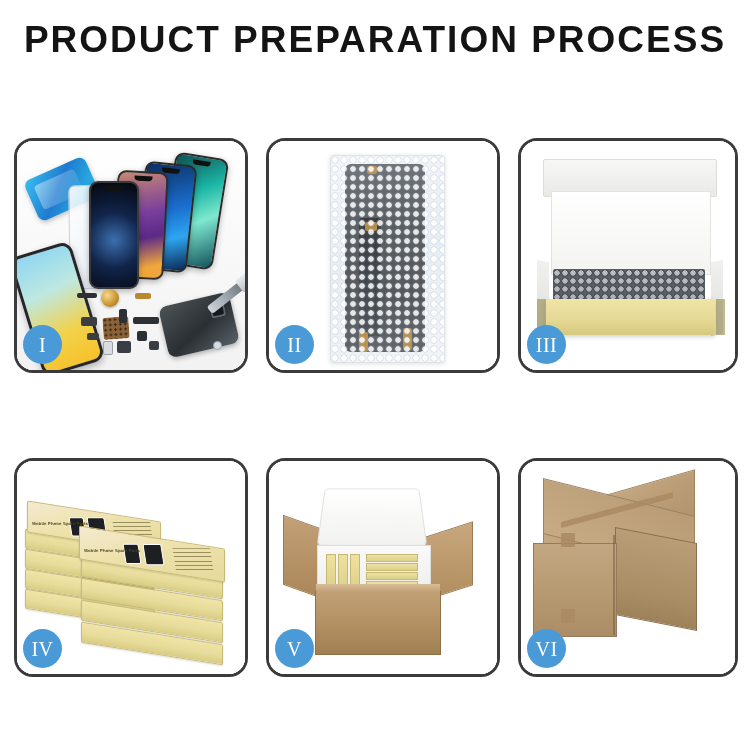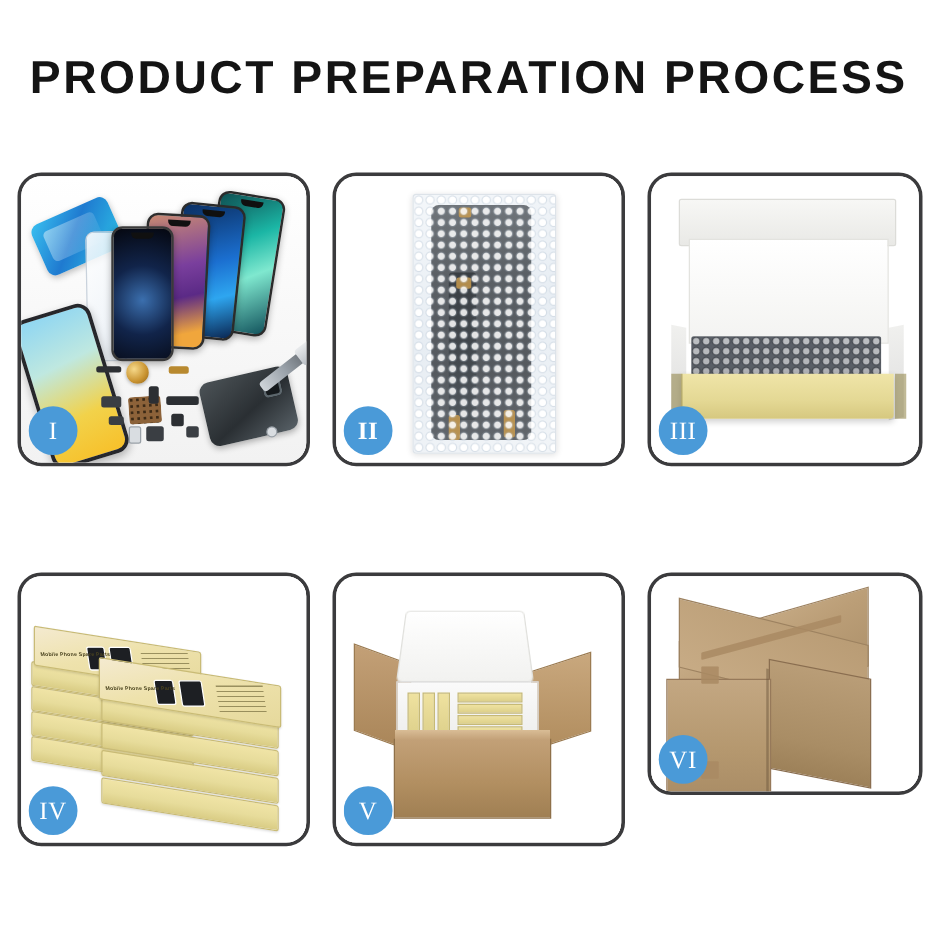--- a/index.html
+++ b/index.html
@@ -6,21 +6,21 @@
   body{
     width:750px;height:750px;background:#ffffff;
     font-family:"Liberation Sans","DejaVu Sans",sans-serif;
     overflow:hidden;position:relative;
   }
   .page{width:750px;height:750px;position:relative;}
 
   
   .header{position:absolute;left:0;top:0;width:750px;text-align:center;}
   .title{
-    margin:0;padding-top:42px;
+    margin:0;padding-top:20px;
     font-size:37px;line-height:40px;font-weight:700;
     letter-spacing:2.0px;color:#141414;
     white-space:nowrap;
   }
   .subtitle{
     margin:0;padding-top:11px;
     font-size:15px;line-height:18px;font-weight:400;
     color:#1d1d1d;letter-spacing:.25px;white-space:nowrap;
   }
 
@@ -29,25 +29,25 @@
   .panel{
     position:absolute;box-sizing:border-box;
     border:3px solid #3b3b3d;border-radius:19px;
     background:#fdfdfd;overflow:visible;
   }
   .panel .clip{
     position:absolute;left:0;top:0;right:0;bottom:0;
     border-radius:16px;overflow:hidden;background:#fbfbfb;
   }
   .p1{left:14px;  top:138px; width:234px; height:235px;}
-  .p2{left:266px; top:138px; width:234px; height:235px;font-weight:bold;}
+  .p2{left:266px; top:138px; width:234px; height:235px;}
   .p3{left:518px; top:138px; width:234px; height:235px;}
   .p4{left:14px;  top:458px; width:234px; height:219px;}
   .p5{left:266px; top:458px; width:234px; height:219px;}
-  .p6{left:518px; top:458px; width:234px; height:178px;}
+  .p6{left:518px; top:458px; width:234px; height:219px;}
   .p3,.p6{width:220px;}
 
   
   .badge{
     position:absolute;left:6px;bottom:6px;
     width:39px;height:39px;border-radius:50%;
     background:#4a9ad8;
     display:flex;align-items:center;justify-content:center;
     font-family:"Liberation Serif","DejaVu Serif",serif;
     font-size:20px;line-height:20px;color:#ffffff;

